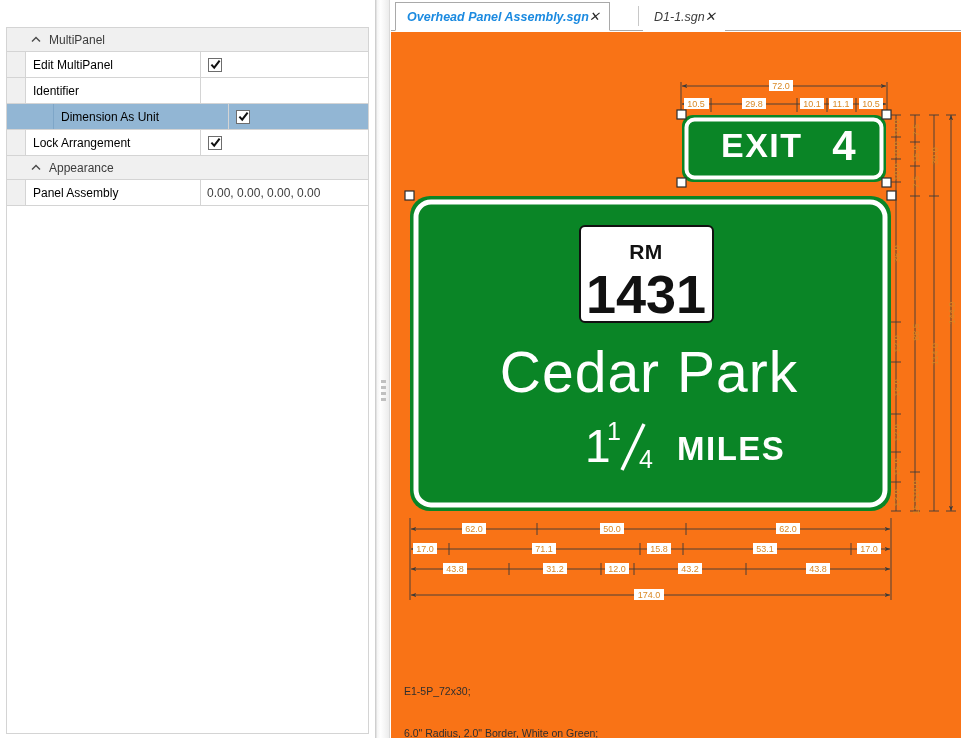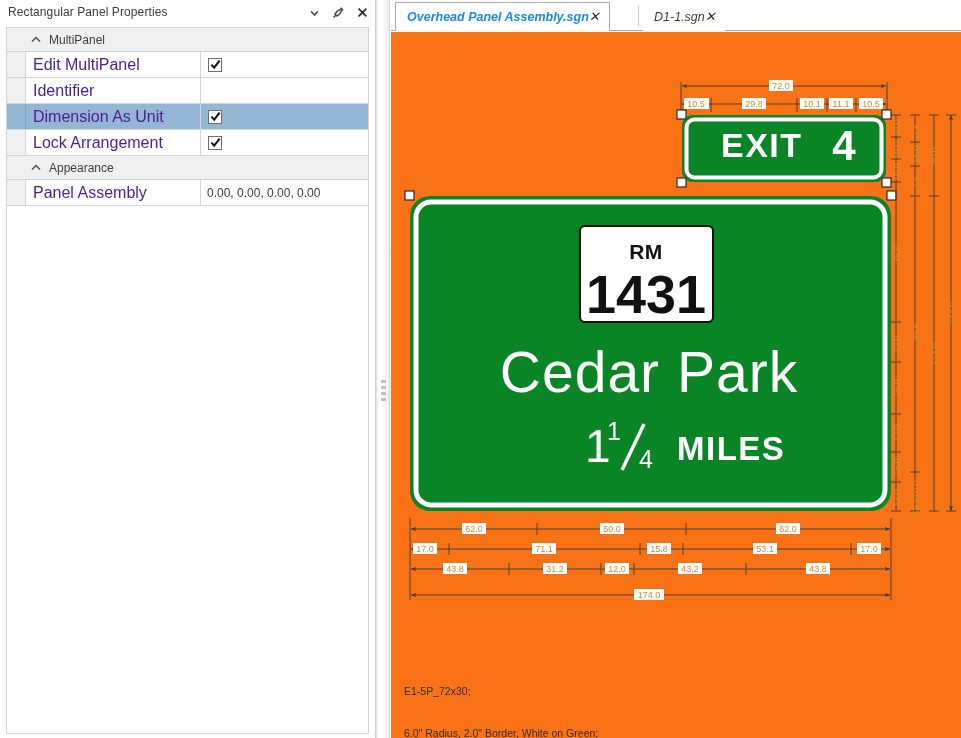--- a/index.html
+++ b/index.html
@@ -46,29 +46,29 @@
   }
   .cat-arrow {
     width: 14px; height: 14px; display: flex; align-items: center; justify-content: center;
     margin-right: 6px;
   }
   .cat-label { font-size: 12px; color: #3c3c3c; }
   .prop-row {
     display: flex; height: 26px; border-bottom: 1px solid #d4d4d4;
     background: #ffffff;
   }
-  .prop-row.selected { background: #92b6d4; }
+  .prop-row.selected { background: #92b6d4; padding-left: 28px; }
   .row-gutter {
     width: 19px; flex: 0 0 19px;
     background: #f0f0f0; border-right: 1px solid #d4d4d4;
   }
   .prop-row.selected .row-gutter { background: #92b6d4; border-right-color:#7ea6c8; }
   .prop-name {
     flex: 0 0 175px; display: flex; align-items: center;
-    padding-left: 7px; font-size: 16px; color: #4c1d95;
+    padding-left: 7px; font-size: 12px; color: #000000;
     border-right: 1px solid #d4d4d4; overflow: hidden; white-space: nowrap;
   }
   .prop-value {
     flex: 1; display: flex; align-items: center; padding-left: 6px;
     font-size: 12px; color: #3c3c3c; overflow: hidden; white-space: nowrap;
   }
   .cb {
     width: 14px; height: 14px; border: 1px solid #6d6d6d; background: #ffffff;
     display: flex; align-items: center; justify-content: center; margin-left: 1px;
   }
@@ -143,44 +143,20 @@
     white-space: pre;
   }
   .spec-block { margin-bottom: 11px; }
 </style>
 </head>
 <body>
 
 <div id="app">
 
   <div id="left-panel">
-    <div class="panel-header">
-      <span class="panel-title">Rectangular Panel Properties</span>
-      <div class="panel-hdr-btns">
-        <span class="hdr-btn">
-          <svg width="13" height="13" viewBox="0 0 13 13">
-              <path d="M3 5.2 L6.5 9 L10 5.2" fill="none" stroke="#4a4a4a" stroke-width="1.6"></path>
-            </svg>
-        </span>
-        <span class="hdr-btn">
-          <svg width="13" height="13" viewBox="0 0 13 13">
-            <g stroke="#4a4a4a" stroke-width="1.5" fill="none">
-              <path d="M8.6 1.8 L11 4.2"></path>
-                <path d="M9.6 2.8 L5.2 5.0 L3.0 8.0 L5.0 10 L8.0 7.8 L10.2 3.4"></path>
-                <path d="M4.0 9.0 L1.6 11.4"></path>
-            </g>
-          </svg>
-        </span>
-        <span class="hdr-btn">
-          <svg width="13" height="13" viewBox="0 0 13 13">
-              <path d="M2.6 2.6 L10.4 10.4 M10.4 2.6 L2.6 10.4" stroke="#2b2b2b" stroke-width="1.7"></path>
-            </svg>
-        </span>
-      </div>
-    </div>
 
     <div class="grid-wrap">
 
       <div class="cat-row">
         <span class="cat-arrow">
           <svg width="10" height="7" viewBox="0 0 10 7">
               <path d="M1 5.4 L5 1.4 L9 5.4" fill="none" stroke="#4a4a4a" stroke-width="1.4"></path>
             </svg>
         </span>
         <span class="cat-label">MultiPanel</span>

